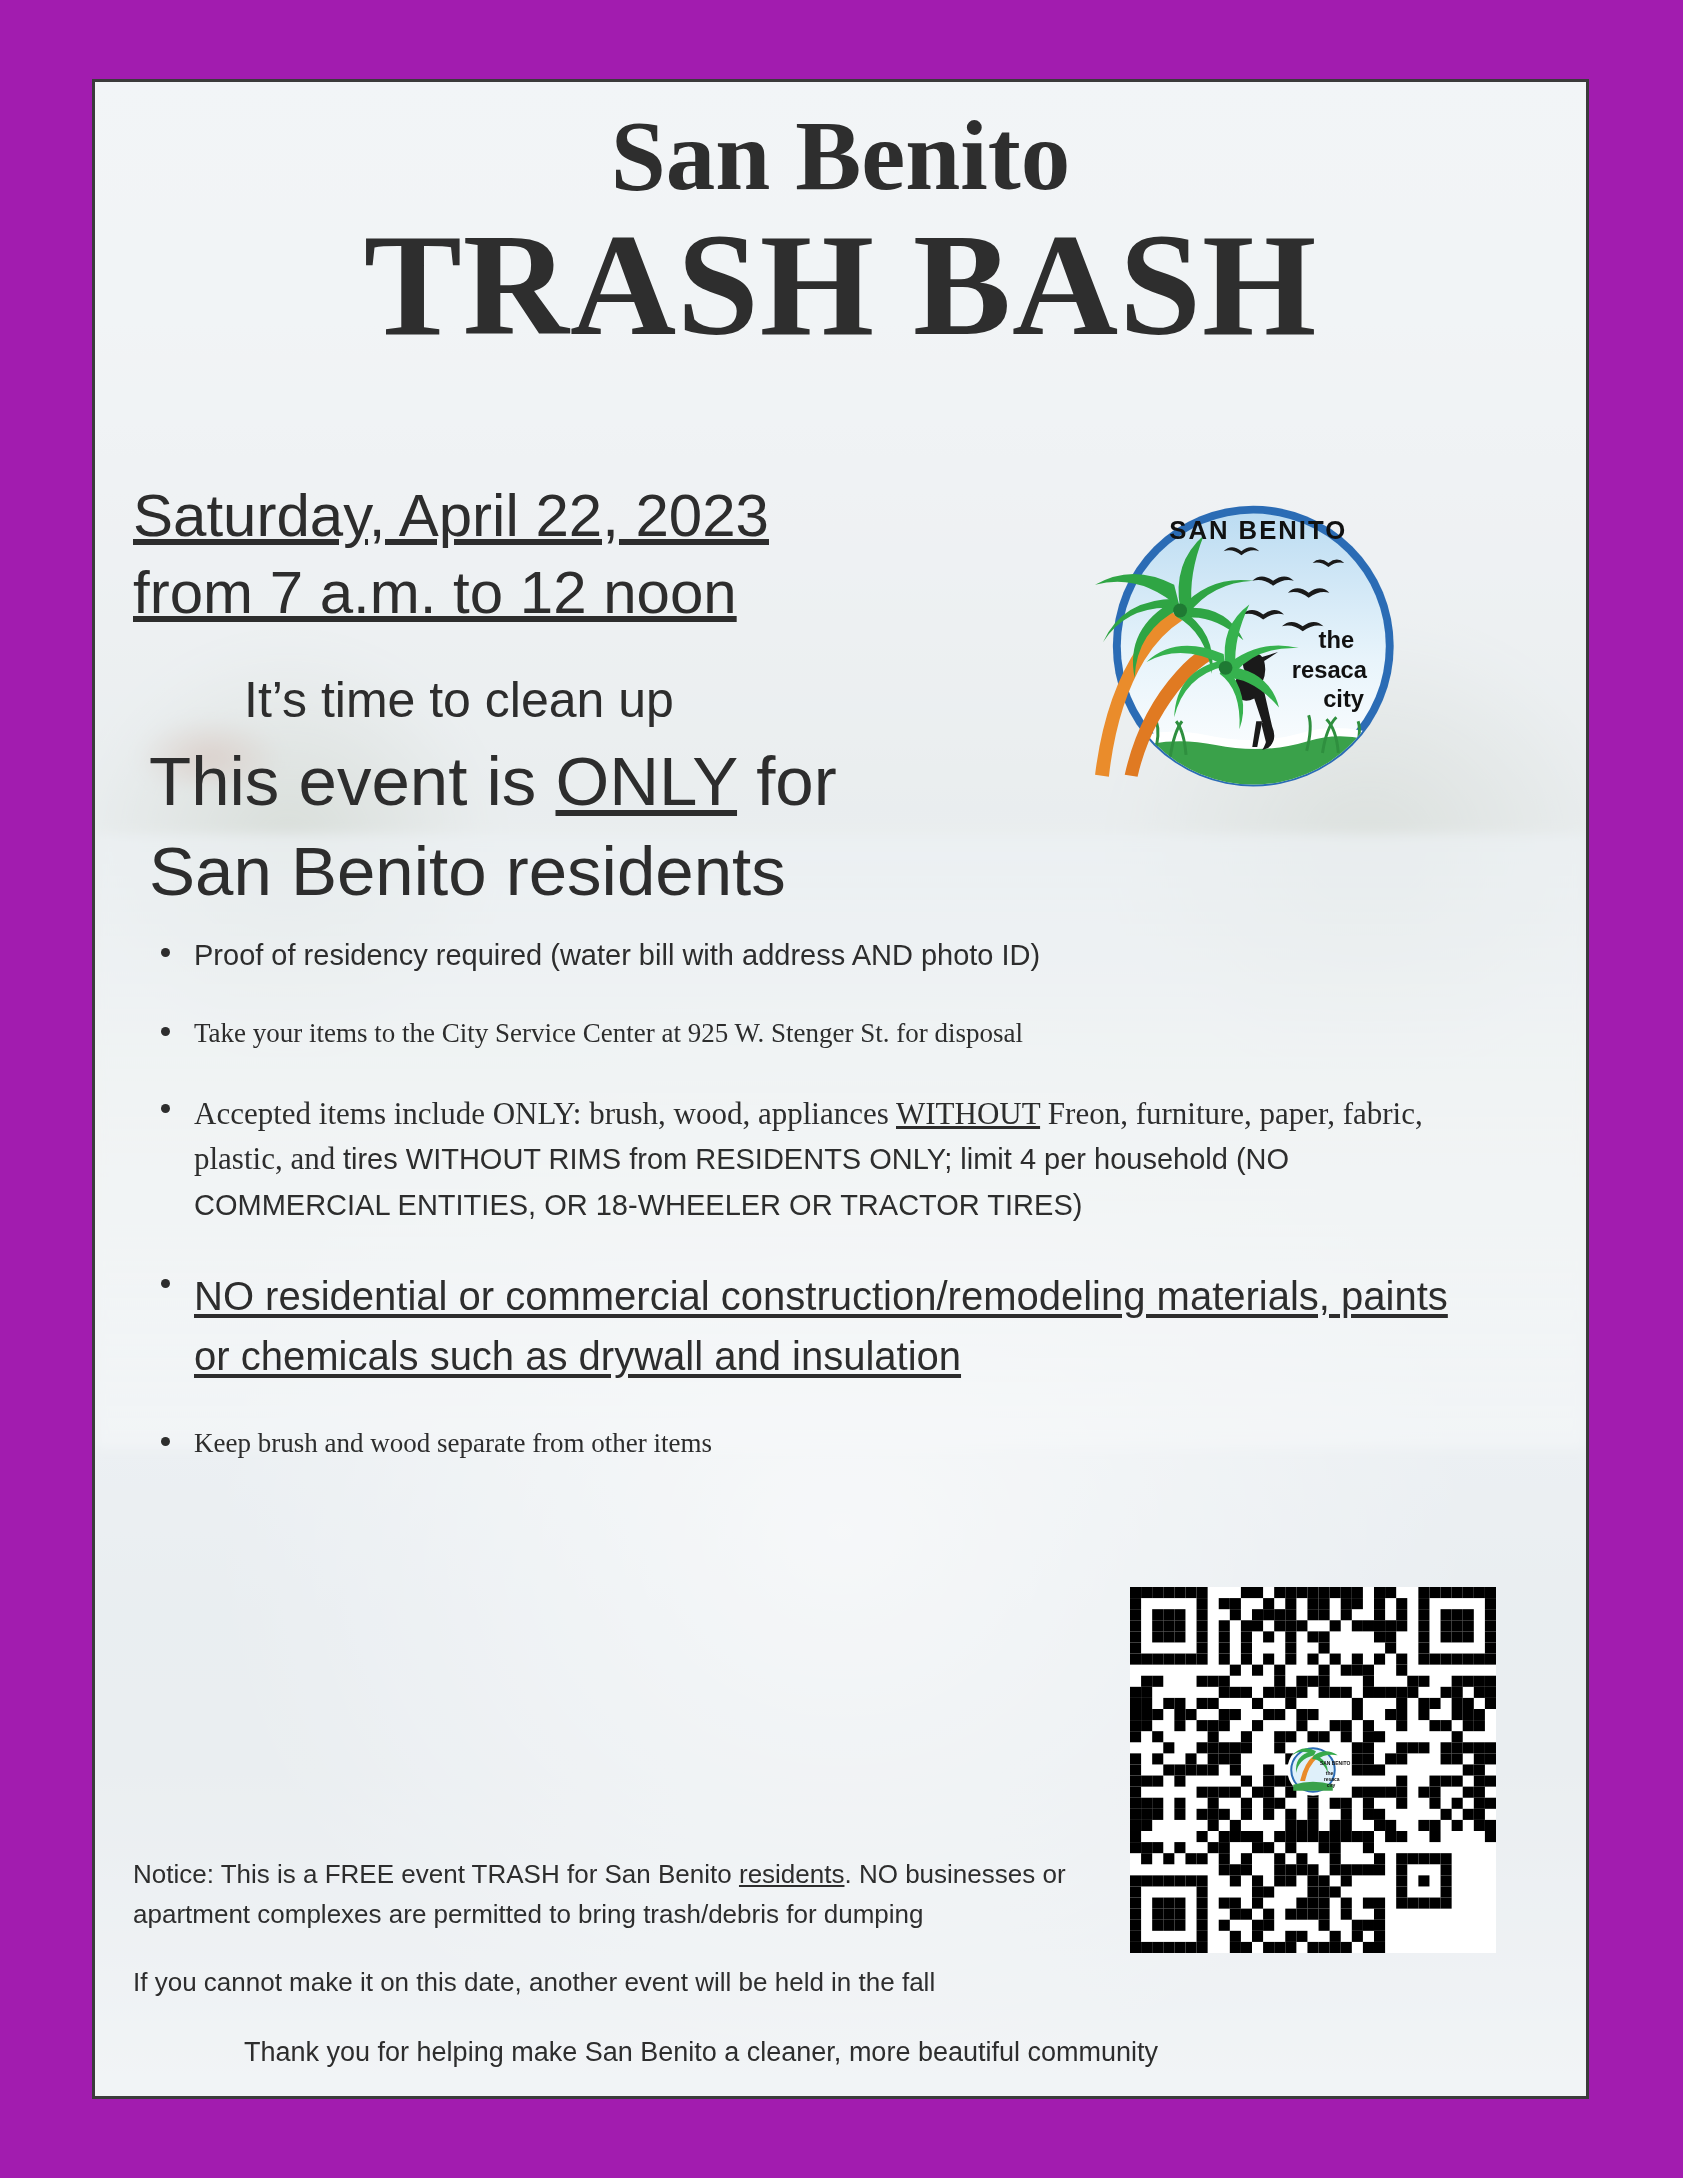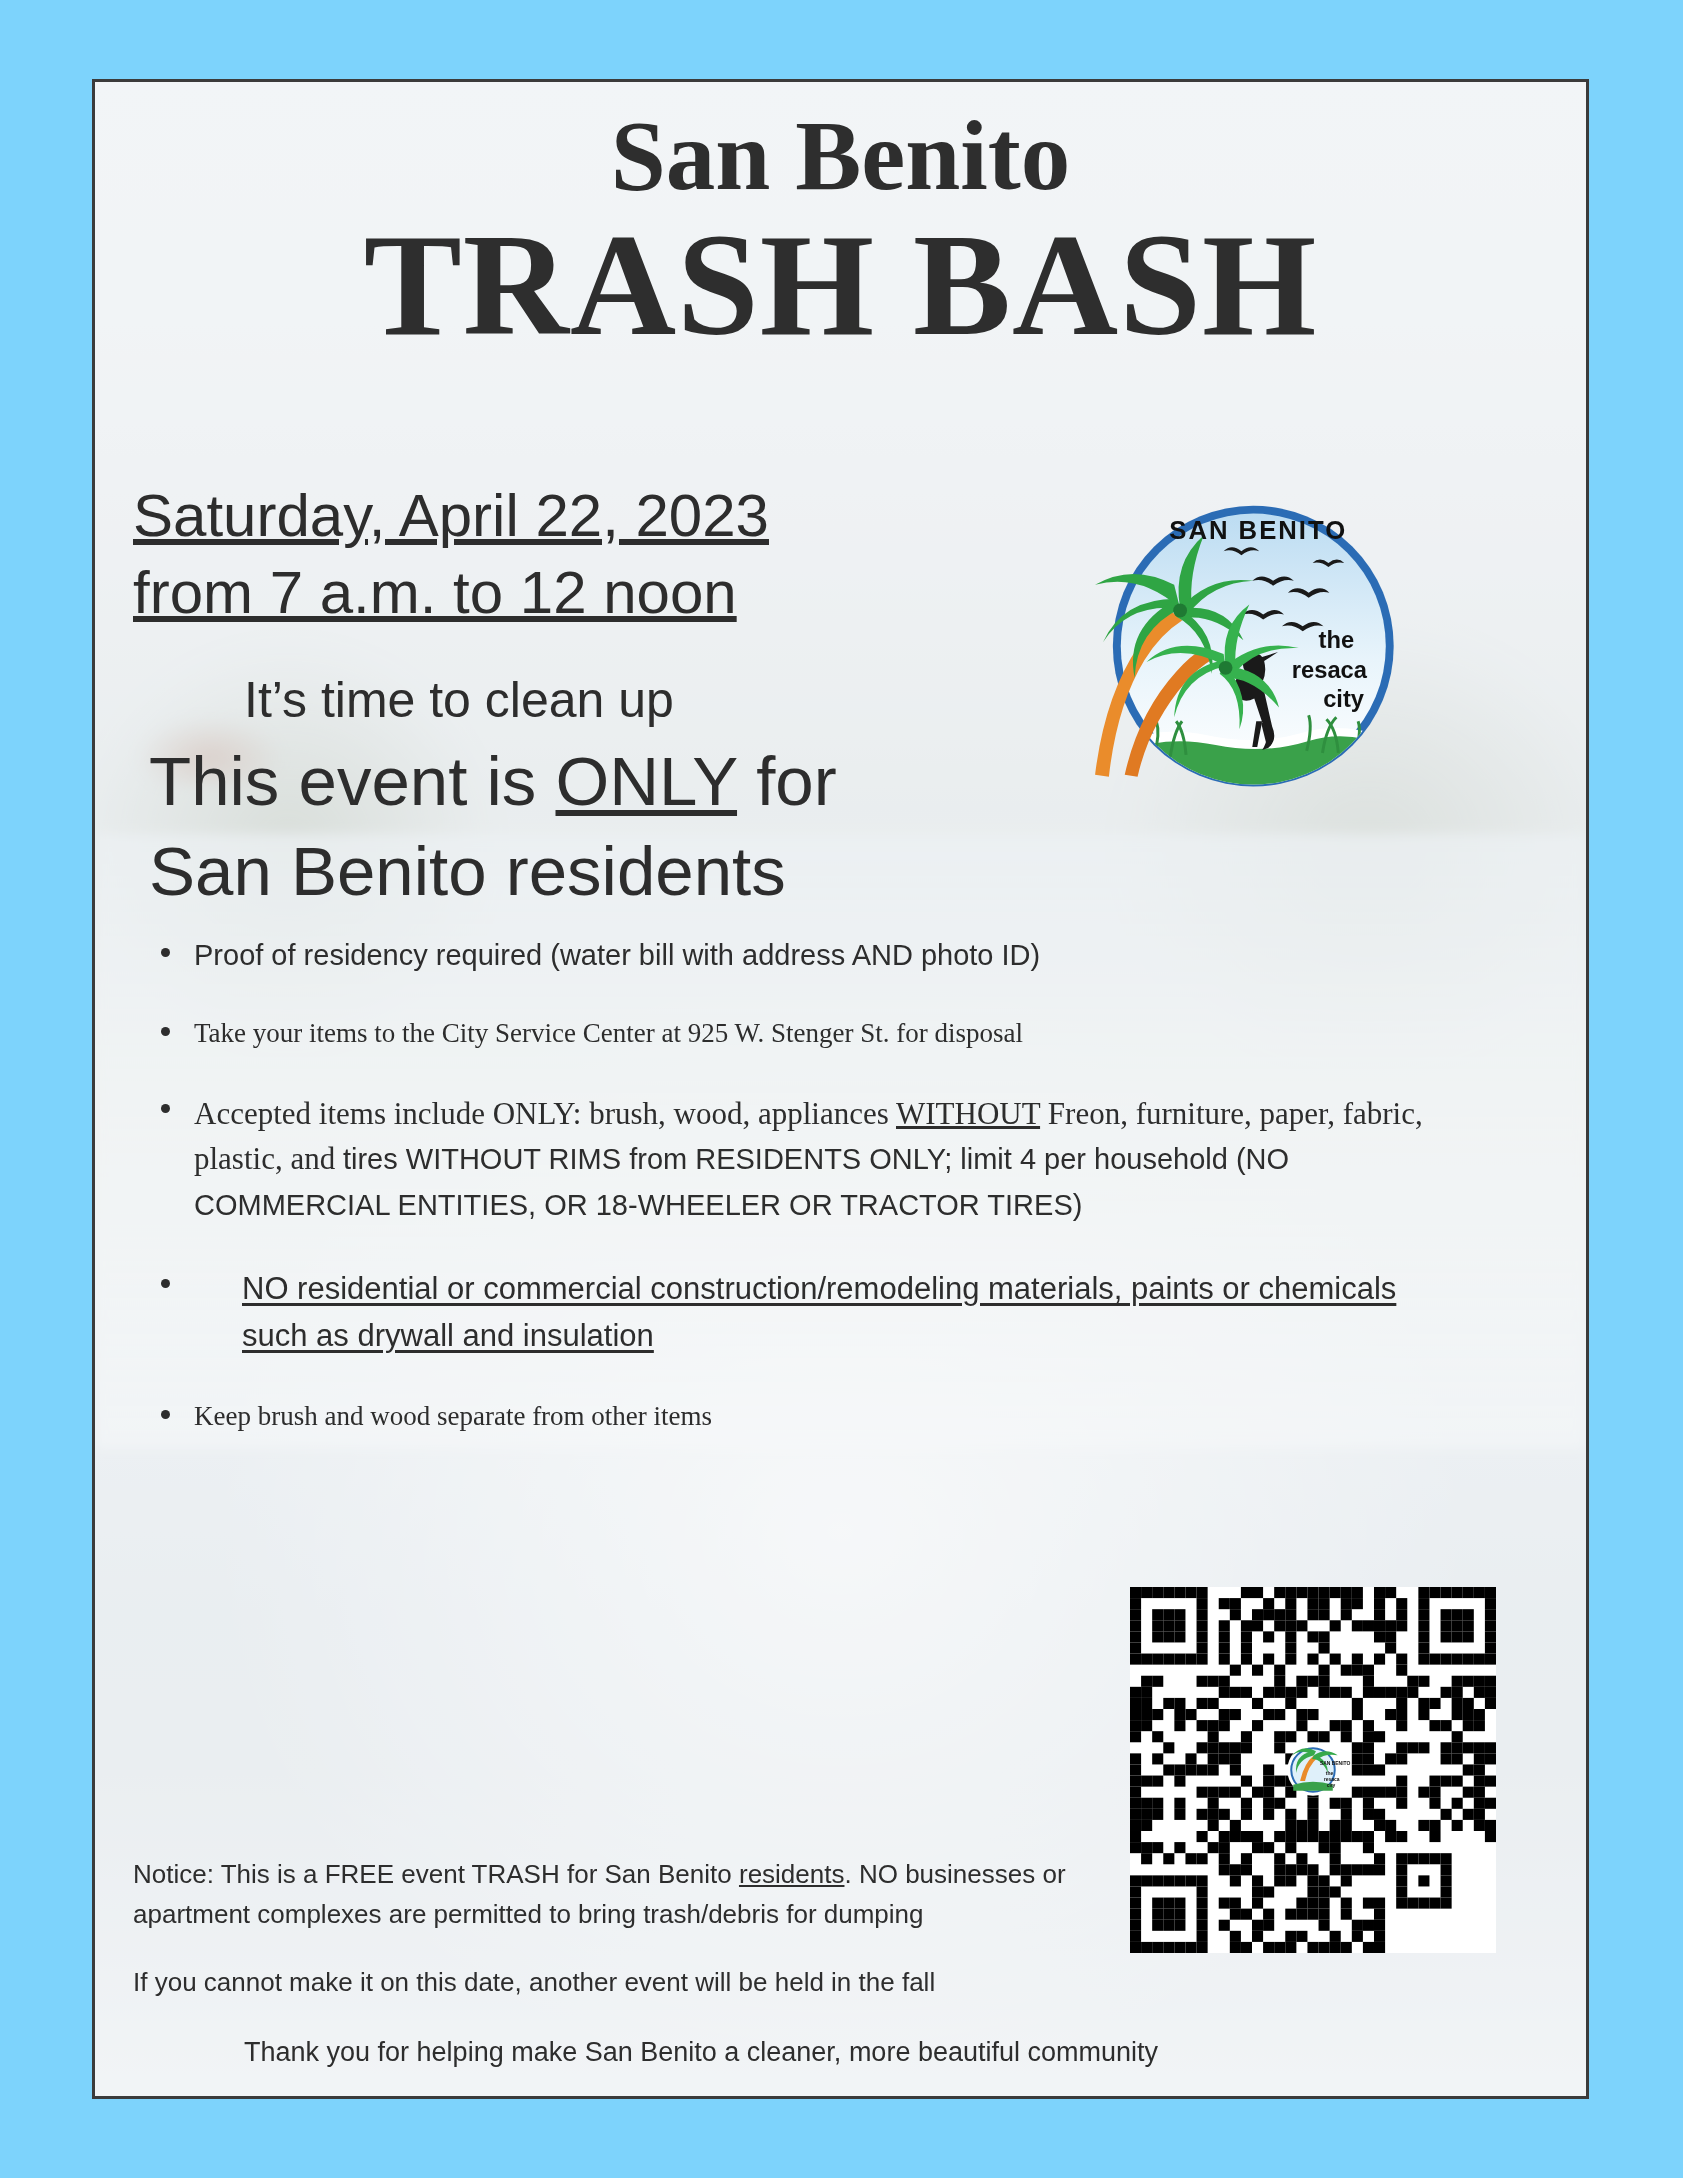--- a/index.html
+++ b/index.html
@@ -13,21 +13,21 @@
     font-family: "Liberation Sans", sans-serif;
     color: #231f20;
     overflow: hidden;
   }
 
   .page {
     position: absolute;
     left: 0; top: 0;
     width: 1683px;
     height: 2178px;
-    background: #7dd3fc;
+    background: #a21caf;
   }
 
   
   .flyer {
     position: absolute;
     left: 92px;
     top: 79px;
     width: 1497px;
     height: 2020px;
     border: 3px solid #3b3b3b;
@@ -194,26 +194,25 @@
     font-size: 31px;
     line-height: 1.48;
     color: #2d2d2d;
   }
   .b-mixed .sans {
     font-family: "Liberation Sans", sans-serif;
     font-size: 29px;
   }
   .b-under {
     font-family: "Liberation Sans", sans-serif;
-    font-size: 31px;
+    font-size: 40px;
     line-height: 1.5;
     color: #2d2d2d;
     text-decoration: underline;
     text-underline-offset: 4px;
-    margin-left: 48px;
   }
 
   
   .notice {
     position: absolute;
     left: 38px;
     top: 1772px;
     width: 1000px;
     font-size: 26px;
     line-height: 1.55;

